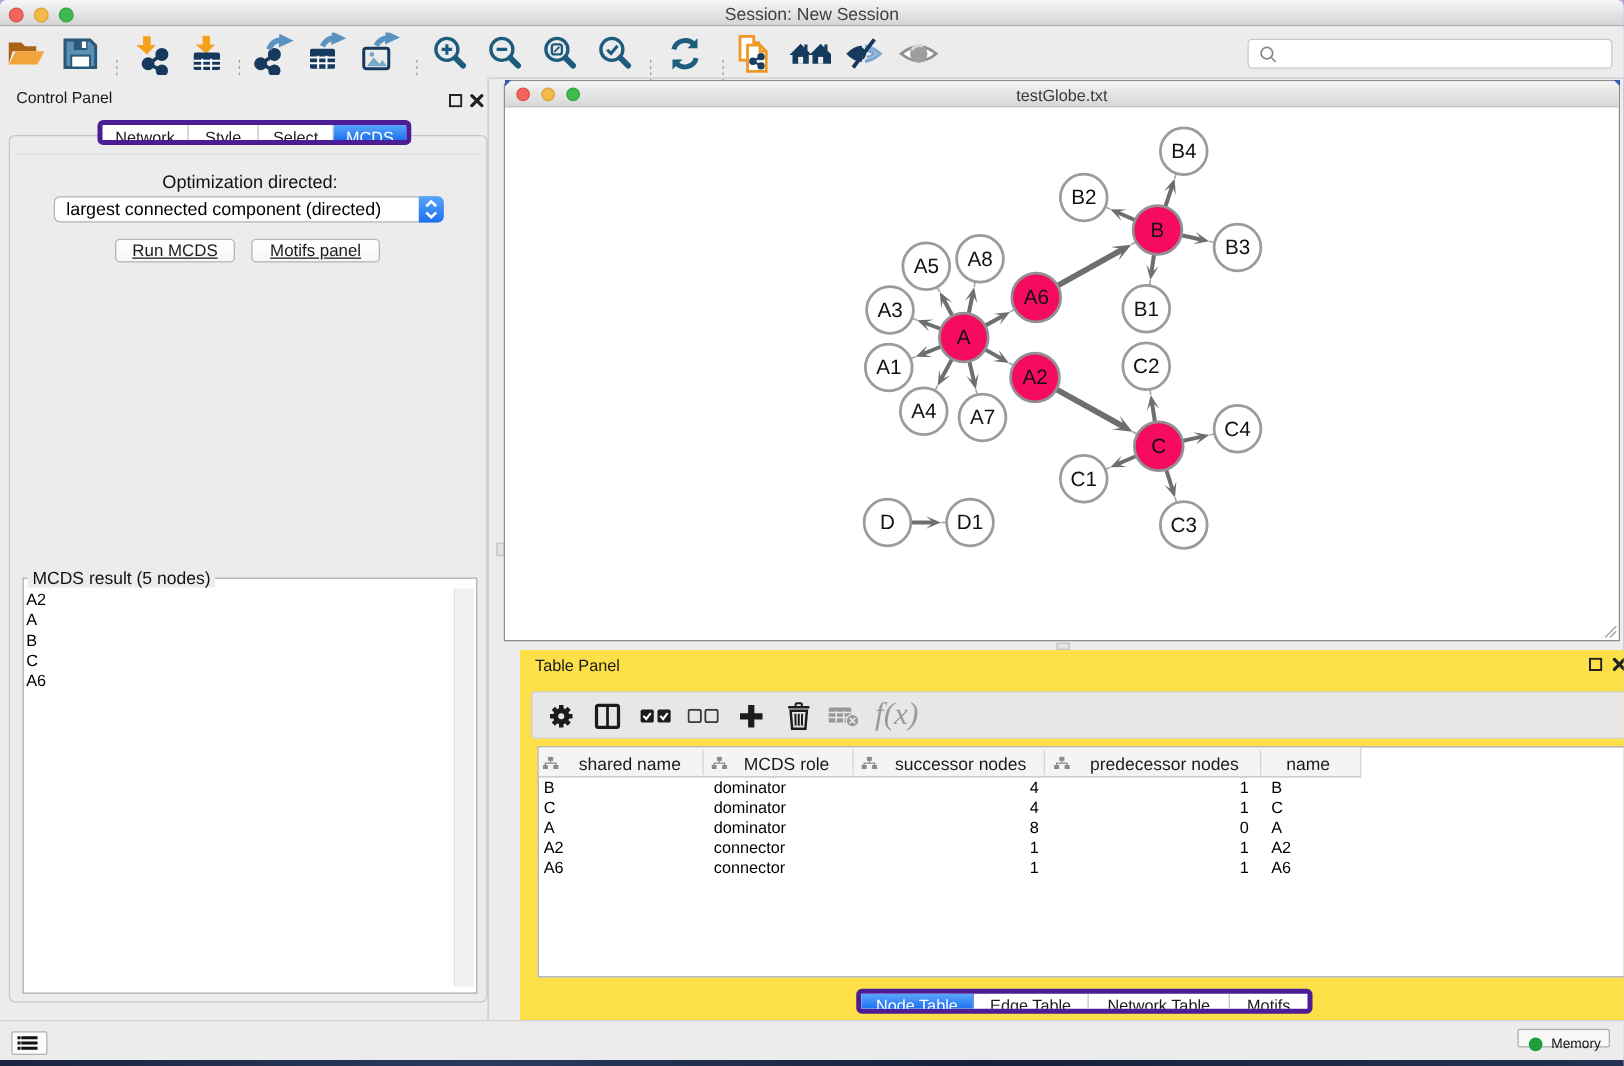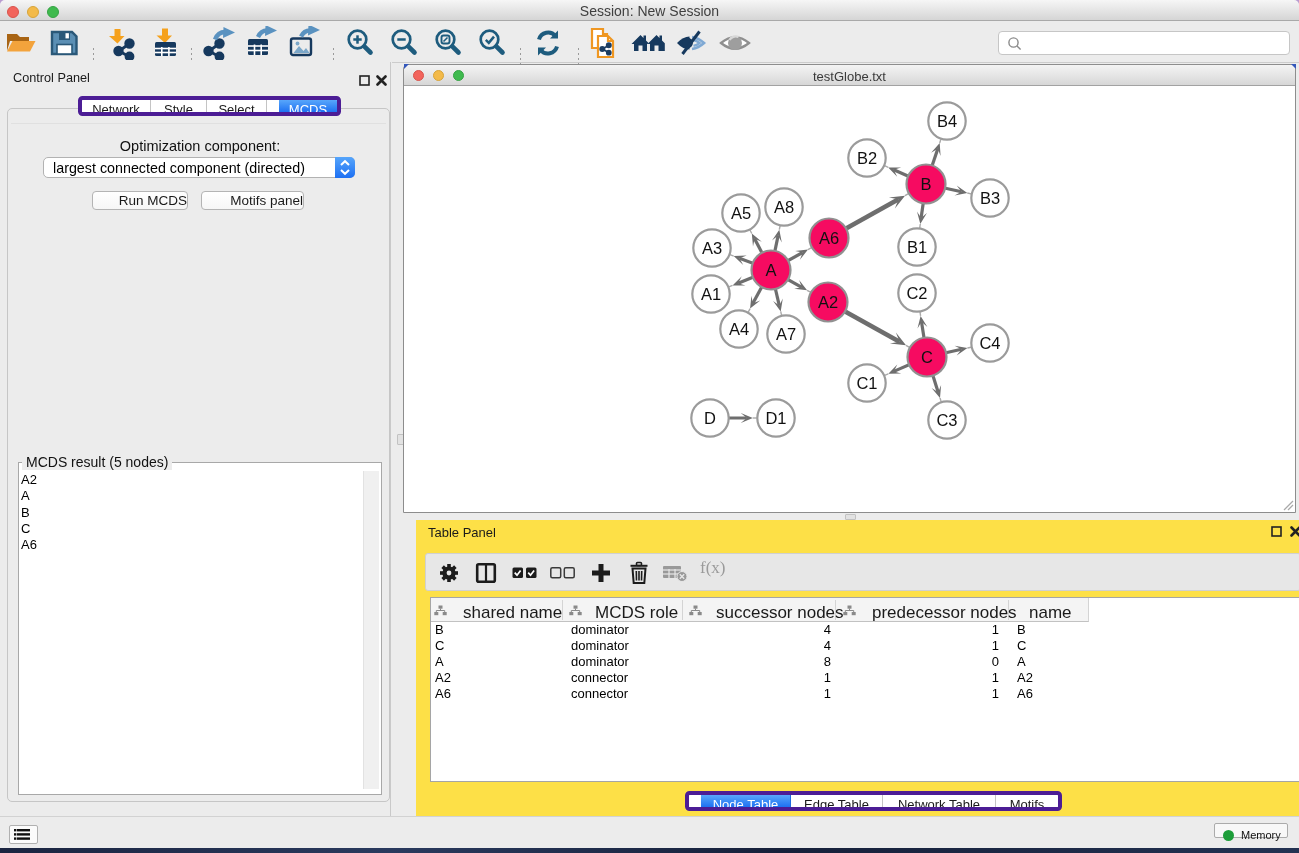--- a/index.html
+++ b/index.html
@@ -9,24 +9,24 @@
   .win { position:absolute; left:0; top:1px; width:1299px; height:847px; background:#ececec; border-radius:5px 5px 4px 4px; }
   .titlebar { position:absolute; left:0; top:0; width:100%; height:21px; border-radius:5px 5px 0 0;
      background:linear-gradient(#f6f6f6,#d5d5d5); border-bottom:1px solid #a9a9a9; }
   .tl { position:absolute; top:5.5px; width:12px; height:12px; border-radius:50%; }
   .title { position:absolute; top:2.5px; width:100%; text-align:center; font-size:14px; color:#3f3f3f; }
   .sep { position:absolute; top:26px; height:33px; width:1px;
      background-image:linear-gradient(#9a9a9a 2px, transparent 2px); background-size:1px 5px; }
   .seg { position:absolute; display:flex; height:20px; border:4px solid #4c1d95; border-radius:4.5px; background:#fff; overflow:hidden; }
   .seg div { font-size:13px; text-align:center; line-height:19px; border-right:1px solid #c4c4c4; color:#1a1a1a; }
   .seg div:last-child { border-right:none; }
-  .seg .on { background:linear-gradient(#58a7fb,#1e71f2); color:#fff; border-right-color:#1e6be0;margin-left:12px; }
+  .seg .on { background:linear-gradient(#58a7fb,#1e71f2); color:#fff; border-right-color:#1e6be0; }
   .btn { position:absolute; background:linear-gradient(#ffffff,#f6f6f6); border:1px solid #b4b4b4; border-radius:4px;
-     font-size:13.5px; text-align:right; color:#1a1a1a; }
-  .ghd { font-size:17px; color:#1a1a1a; position:absolute; }
+     font-size:13.5px; text-align:center; color:#1a1a1a;text-decoration:underline; }
+  .ghd { font-size:14px; color:#1a1a1a; position:absolute; }
   .cell { position:absolute; font-size:13px; color:#000; }
 </style>
 </head>
 <body>
 <div class="win"></div>
 
 <div class="titlebar abs">
   <div class="tl" style="left:7px;background:#f2645c;border:0.5px solid #d9534b;"></div>
   <div class="tl" style="left:27px;background:#f3ba49;border:0.5px solid #d8a438;"></div>
   <div class="tl" style="left:47px;background:#3fba4e;border:0.5px solid #35a344;"></div>
@@ -197,21 +197,21 @@
   <div class="abs" style="left:7px;top:46px;width:383px;height:694px;border:1px solid #c6c6c6;border-radius:5px;background:#ececec;"></div>
   <div class="abs" style="left:11px;top:61px;width:375px;height:1px;background:#e0e0e0;"></div>
 
   <div class="seg" style="left:78px;top:34px;">
     <div style="width:69px;">Network</div>
     <div style="width:56px;">Style</div>
     <div style="width:60px;">Select</div>
     <div class="on" style="width:58px;">MCDS</div>
   </div>
 
-  <div class="abs" style="left:9px;top:75.5px;width:382px;text-align:center;font-size:14.5px;color:#111;">Optimization component:</div>
+  <div class="abs" style="left:9px;top:75.5px;width:382px;text-align:center;font-size:14.5px;color:#111;">Optimization directed:</div>
 
   <div class="abs" style="left:43px;top:95px;width:312px;height:21px;background:#fff;border:1px solid #b2b2b2;border-radius:5px;">
     <div class="abs" style="left:9px;top:1.5px;font-size:14.3px;color:#000;">largest connected component (directed)</div>
     <div class="abs" style="right:-1px;top:-1px;width:20px;height:21px;border-radius:0 5px 5px 0;background:linear-gradient(#56a5fb,#1d70f3);">
       <svg width="20" height="21" viewBox="0 0 20 21">
         <path d="M6 8 L10 4.2 L14 8" fill="none" stroke="#fff" stroke-width="2"></path>
         <path d="M6 13 L10 16.8 L14 13" fill="none" stroke="#fff" stroke-width="2"></path>
       </svg>
     </div>
   </div>
@@ -417,21 +417,21 @@
       <g stroke="#e7e7e7" stroke-width="1.2">
         <line x1="1" y1="5" x2="19" y2="5"></line>
           <line x1="1" y1="9" x2="19" y2="9"></line>
         <line x1="7" y1="4" x2="7" y2="13"></line>
           <line x1="13" y1="4" x2="13" y2="13"></line>
       </g>
       <circle cx="20" cy="11.5" r="5" fill="#999" stroke="#e7e7e7" stroke-width="1"></circle>
       <path d="M17.8 9.3 l4.4 4.4 M22.2 9.3 l-4.4 4.4" stroke="#e7e7e7" stroke-width="1.4"></path>
     </svg>
 
-    <div class="abs" style="left:274px;top:4px;font-family:'Liberation Serif',serif;font-size:17px;color:#9a9a9a;">f(x)</div>
+    <div class="abs" style="left:274px;top:4px;font-family:'Liberation Serif',serif;font-style:italic;font-size:25px;color:#9a9a9a;">f(x)</div>
 
   </div>
 
   <div class="abs" style="left:14px;top:77px;width:870px;height:185px;background:#fff;border:1px solid #a5a5a5;">
     <div class="abs" style="left:0;top:0;width:658px;height:24px;background:#f4f4f4;border-bottom:1px solid #c2c2c2;border-right:1px solid #d4d4d4;"></div>
     <svg class="abs" style="left:0;top:0" width="868" height="24">
       <g stroke="#d4d4d4">
           <line x1="131.5" y1="2" x2="131.5" y2="22"></line>
           <line x1="251.5" y1="2" x2="251.5" y2="22"></line>
           <line x1="404.5" y1="2" x2="404.5" y2="22"></line>

